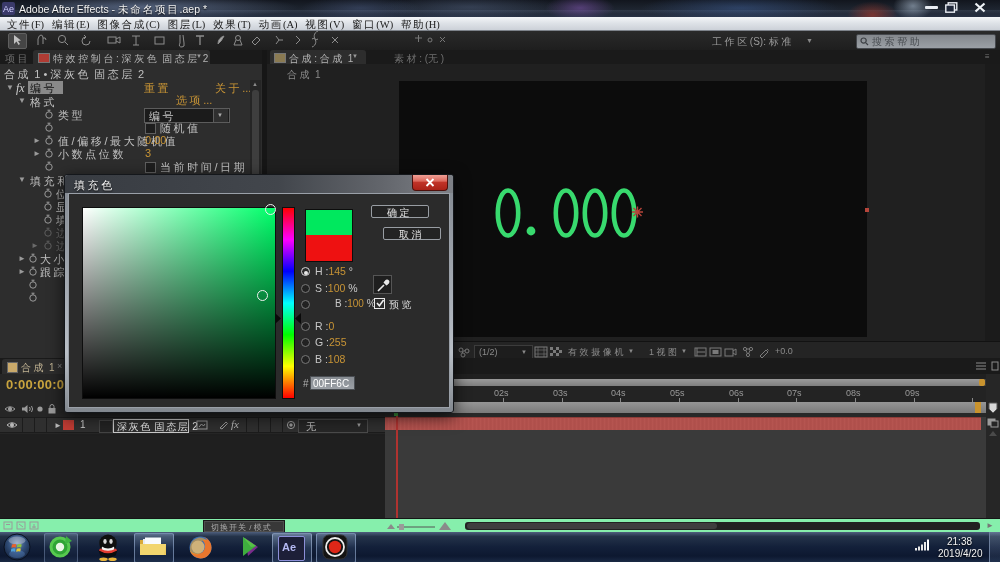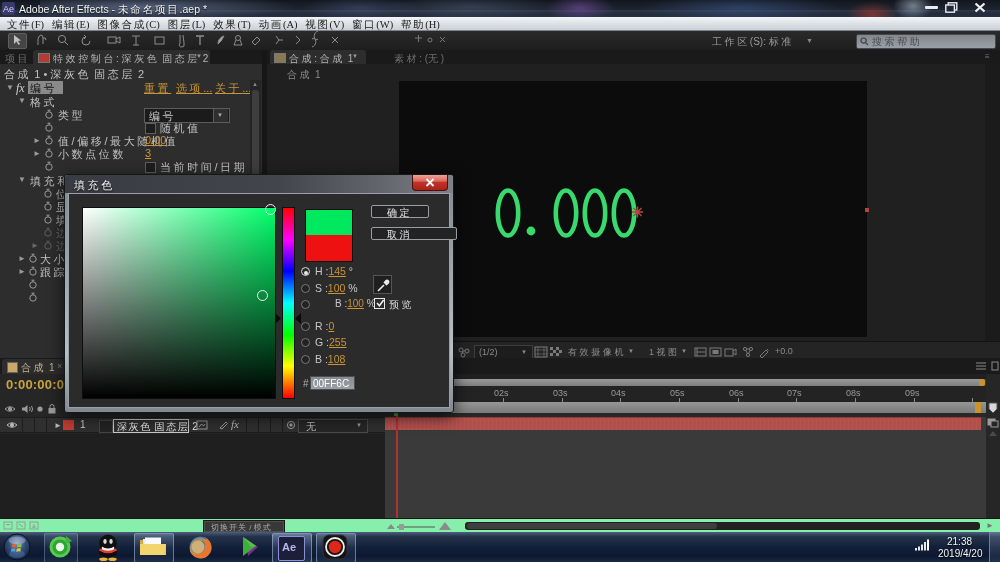--- a/index.html
+++ b/index.html
@@ -1,19 +1,19 @@
 <!DOCTYPE html>
 <html><head><meta charset="utf-8"><style>
 html,body{margin:0;padding:0;background:#000;}
 #scr{position:relative;width:1000px;height:562px;overflow:hidden;font-family:"Liberation Sans",sans-serif;background:#2d2d2d;}
 .t{position:absolute;white-space:nowrap;}
 .cjk{letter-spacing:2.6px;}
 #menubar .cjk{letter-spacing:1.6px;}
 .abs{position:absolute;}
-.hot{color:#c89435;text-decoration:underline;}
+.hot{color:#c89435;}
 svg{position:absolute;display:block;}
 .cb{width:9px;height:9px;background:#1e1e1e;border:1px solid #5f5f5f;}
 </style></head><body>
 <div id="scr">
 
 <div class="abs" id="titlebar" style="left:0;top:0;width:1000px;height:17px;background:linear-gradient(180deg,#12161e,#1e2530 55%,#273043);overflow:hidden;">
   <div class="abs" style="left:40px;top:-6px;width:260px;height:26px;background:radial-gradient(ellipse at 40% 50%,rgba(130,150,190,.55),rgba(130,150,190,0) 70%);"></div>
   <div class="abs" style="left:300px;top:-4px;width:120px;height:24px;background:radial-gradient(ellipse,rgba(90,110,160,.35),transparent 70%);"></div>
   <div class="abs" style="left:380px;top:-6px;width:180px;height:26px;background:radial-gradient(ellipse,rgba(110,130,170,.3),transparent 70%);"></div>
   <div class="abs" style="left:0;top:10px;width:1000px;height:4px;background:linear-gradient(180deg,rgba(150,170,205,.14),rgba(150,170,205,0));"></div>
@@ -99,21 +99,21 @@
 
 <div class="abs" id="ecpanel" style="left:0;top:64px;width:262px;height:294px;background:#2d2d2d;font-size:11px;color:#c0c0c0;">
   <div class="t" style="left:4px;top:3px;"><span class="cjk">合成</span> 1 • <span class="cjk">深灰色</span> <span class="cjk">固态层</span> 2</div>
 
   <div class="t" style="left:6px;top:19px;font-size:8px;color:#9a9a9a;">▼</div>
   <div class="t" style="left:16px;top:17px;font-style:italic;font-family:'Liberation Serif',serif;font-size:12px;color:#d0d0d0;">fx</div>
   <div class="abs" style="left:28px;top:17px;width:35px;height:13px;background:#8a8a8a;">
         <span class="t cjk" style="left:2px;top:0px;color:#101010;">编号</span>
       </div>
   <div class="t hot cjk" style="left:144px;top:17px;">重置</div>
-  <div class="t hot" style="left:176px;top:17px;text-align:right;"><span class="cjk">选项</span>...</div>
+  <div class="t hot" style="left:176px;top:29px;text-align:right;"><span class="cjk">选项</span>...</div>
   <div class="t hot" style="left:215px;top:17px;"><span class="cjk">关于</span>...</div>
 
   <div class="abs" style="left:250px;top:16px;width:11px;height:278px;background:#252525;">
     <div class="t" style="left:2px;top:1px;font-size:6px;color:#8a8a8a;">▲</div>
     <div class="abs" style="left:2px;top:10px;width:7px;height:105px;background:#3e3e3e;border-radius:3px;"></div>
   </div>
 
   <div class="t" style="left:18px;top:32px;font-size:8px;color:#9a9a9a;">▼</div>
       <div class="t cjk" style="left:30px;top:31px;">格式</div>
   <div class="t cjk" style="left:58px;top:44px;">类型</div>
@@ -528,21 +528,21 @@
         </svg>
 
     <div class="abs" style="left:236px;top:15px;width:46px;height:51px;border:1px solid #0d0d0d;">
       <div class="abs" style="left:0;top:0;width:46px;height:25px;background:#00e85e;"></div>
       <div class="abs" style="left:0;top:25px;width:46px;height:26px;background:#ee1111;"></div>
     </div>
 
     <div class="abs" style="left:302px;top:11px;width:56px;height:11px;background:#232323;border:1px solid #989da3;border-radius:2px;">
       <div class="t cjk" style="left:15px;top:0px;font-size:10px;color:#e4e4e4;">确定</div>
     </div>
-    <div class="abs" style="left:302px;top:33px;width:56px;height:11px;background:#232323;border:1px solid #989da3;border-radius:2px;padding-left:28px;">
+    <div class="abs" style="left:314px;top:33px;width:56px;height:11px;background:#232323;border:1px solid #989da3;border-radius:2px;">
       <div class="t cjk" style="left:15px;top:0px;font-size:10px;color:#e4e4e4;">取消</div>
     </div>
 
     <div id="radios">
           <div class="abs" style="left:232px;top:73px;width:7px;height:7px;border:1.3px solid #d8d8d8;border-radius:50%;"></div>
           <div class="abs" style="left:235px;top:76.5px;width:4px;height:4px;background:#e8e8e8;border-radius:50%;"></div>
           <div class="t" style="left:246px;top:71px;font-size:10.5px;color:#c8c8c8;">H :<span class="hot">145</span> °</div>
           <div class="abs" style="left:232px;top:90px;width:7px;height:7px;border:1.3px solid #787878;border-radius:50%;background:#222;"></div>
           <div class="t" style="left:246px;top:88px;font-size:10.5px;color:#c8c8c8;">S :<span class="hot">100</span> %</div>
           <div class="abs" style="left:232px;top:106px;width:7px;height:7px;border:1.3px solid #787878;border-radius:50%;background:#222;"></div>

